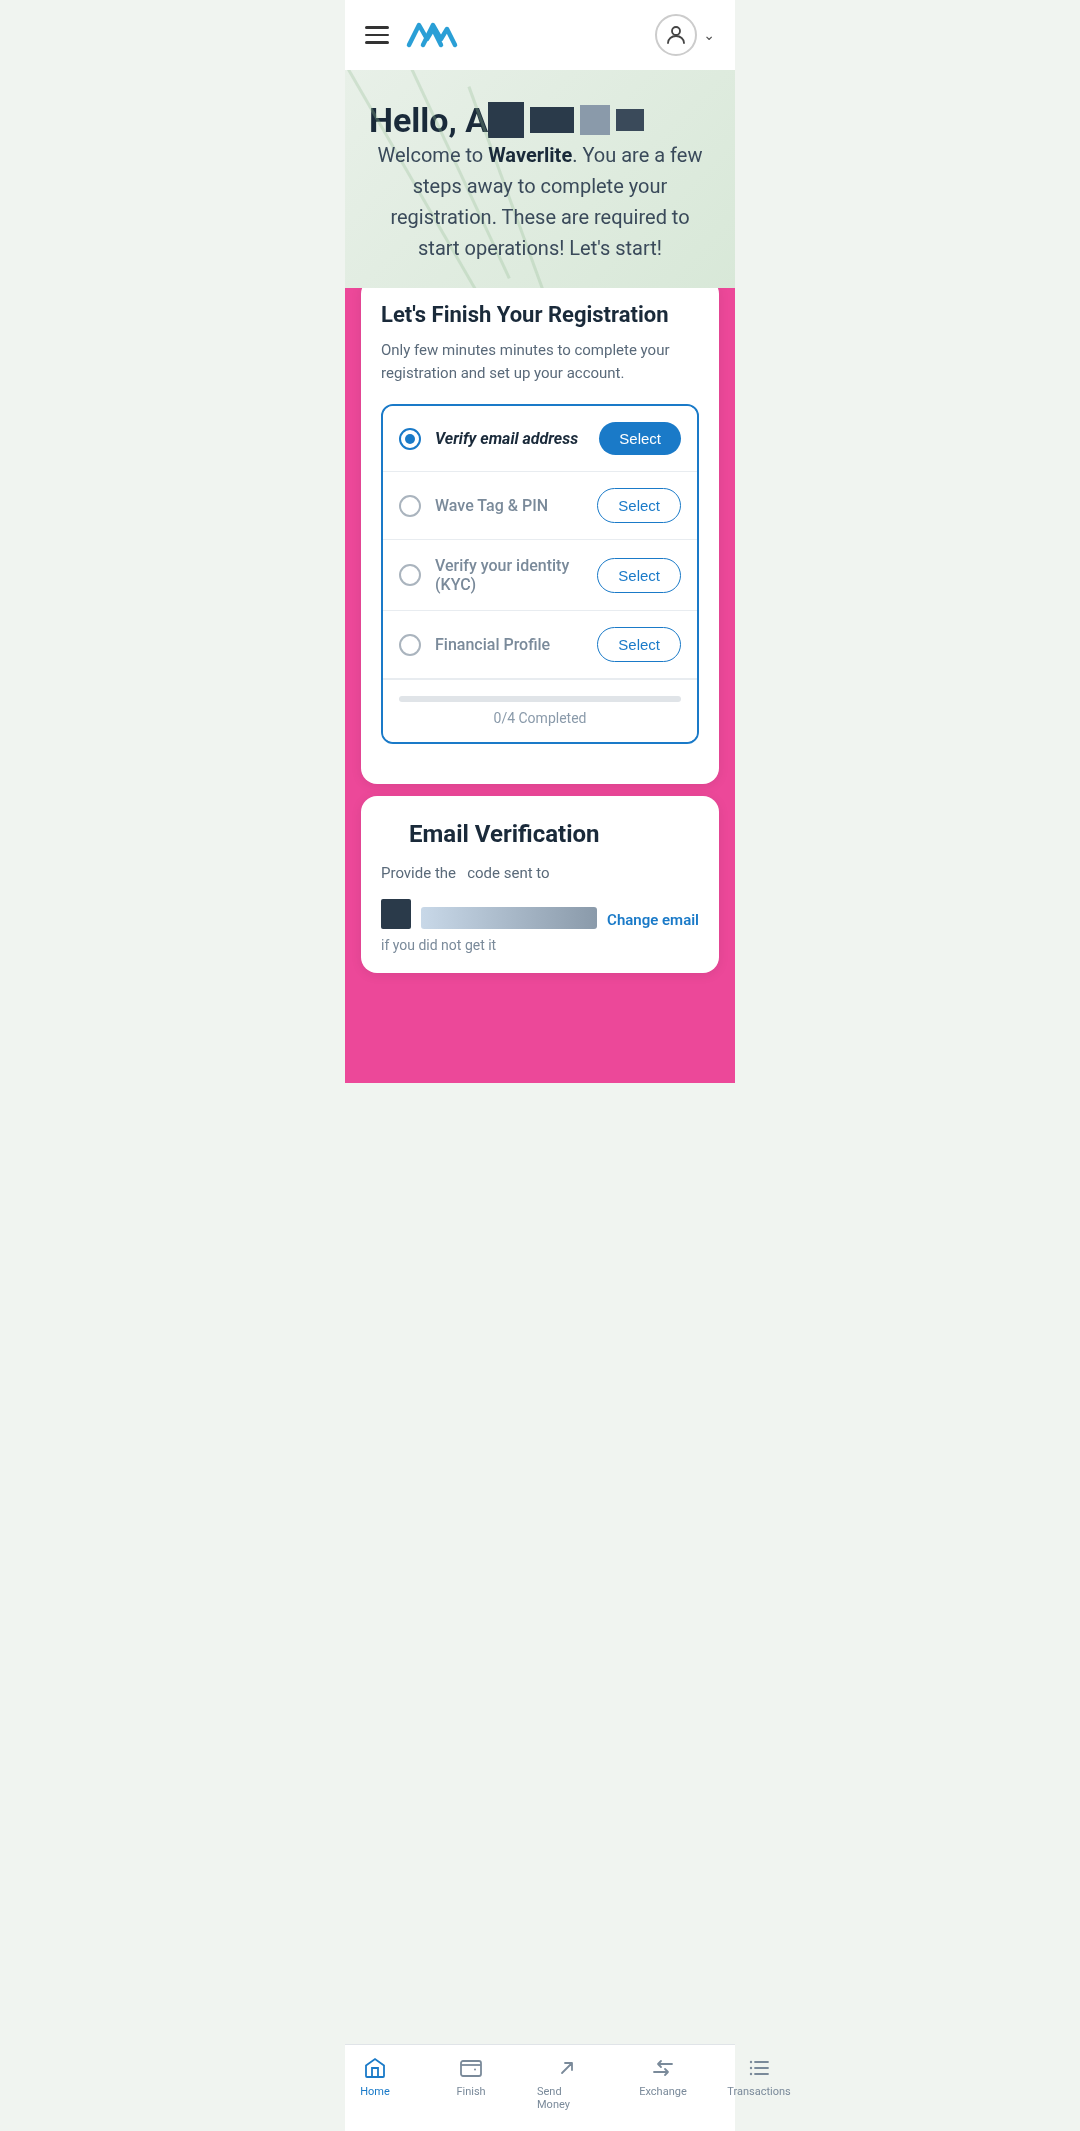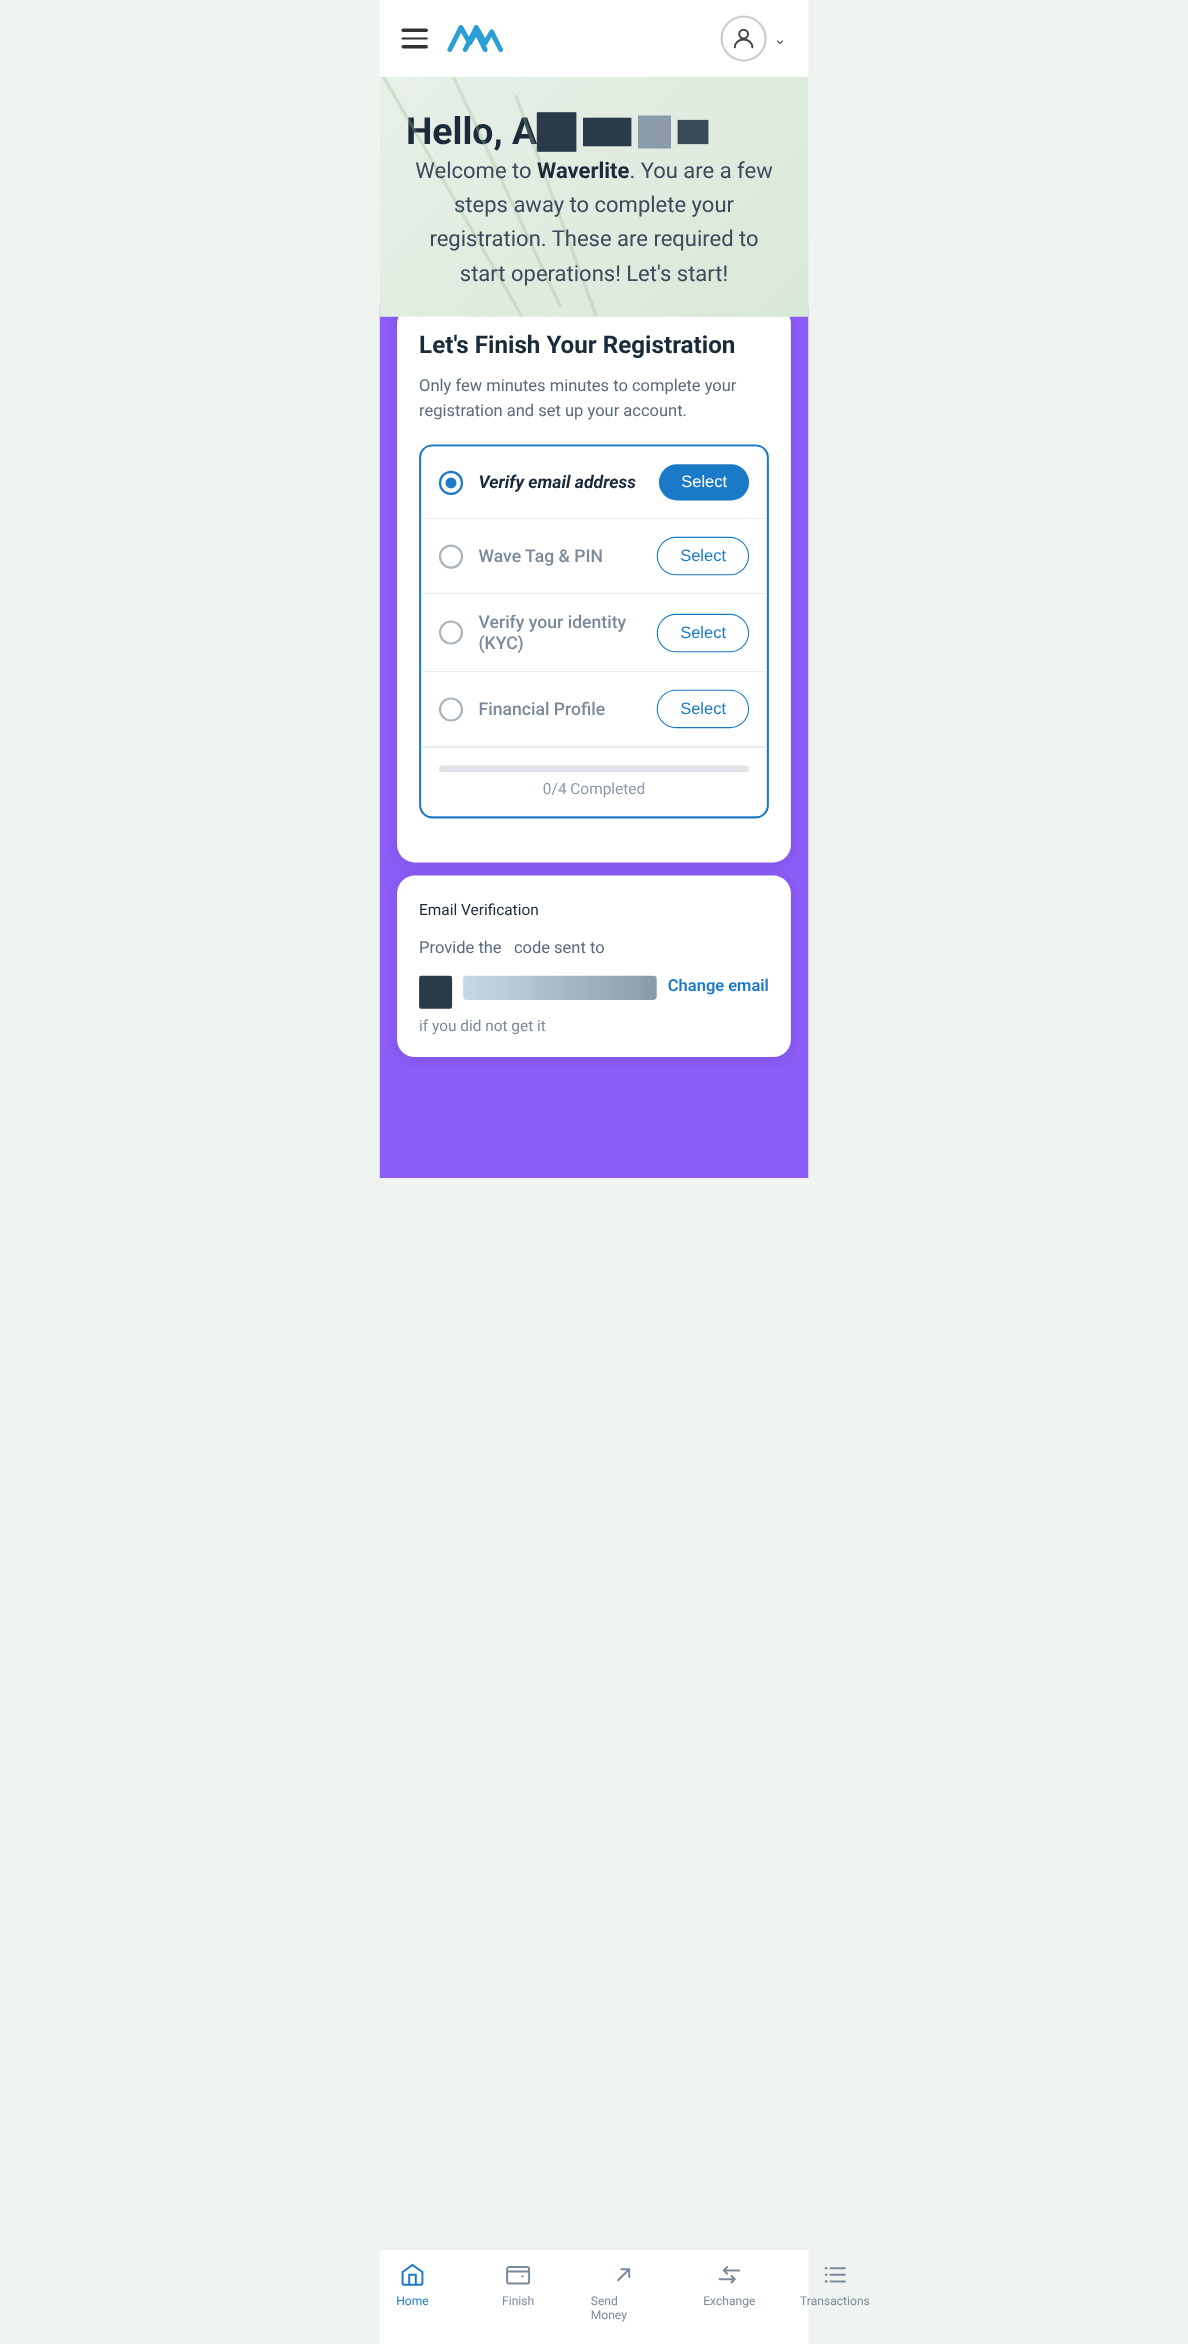--- a/index.html
+++ b/index.html
@@ -132,21 +132,21 @@
       z-index: 2;
     }
     .hero-desc strong {
       font-weight: 700;
       color: #1a2a3a;
     }
 
     
     .main-content {
       padding: 0 16px 20px;
-      background: #8b5cf6;
+      background: #ec4899;
     }
 
     
     .registration-card {
       background: white;
       border-radius: 16px;
       padding: 24px 20px 20px;
       margin-top: -10px;
       box-shadow: 0 2px 12px rgba(0,0,0,0.08);
     }
@@ -258,34 +258,35 @@
 
     
     .email-verification-card {
       background: white;
       border-radius: 16px;
       padding: 24px 20px 20px;
       margin-top: 12px;
       box-shadow: 0 2px 12px rgba(0,0,0,0.08);
     }
     .email-ver-title {
-      font-size: 14px;
-      font-weight: 400;
+      font-size: 24px;
+      font-weight: 700;
       color: #1a2a3a;
       margin-bottom: 14px;
+      margin-left: 28px;
     }
     .email-ver-desc {
       font-size: 15px;
       color: #5a6a7a;
       line-height: 1.5;
       margin-bottom: 14px;
     }
     .email-info-row {
       display: flex;
-      align-items: flex-start;
+      align-items: flex-end;
       gap: 10px;
       margin-top: 10px;
     }
     .email-block-dark {
       width: 30px;
       height: 30px;
       background: #2a3a4a;
       border-radius: 2px;
       flex-shrink: 0;
     }

